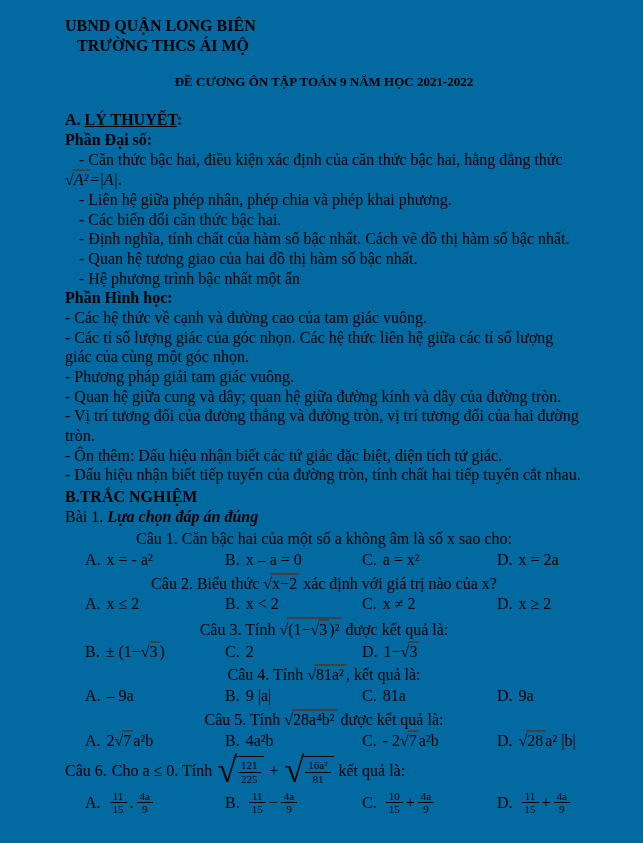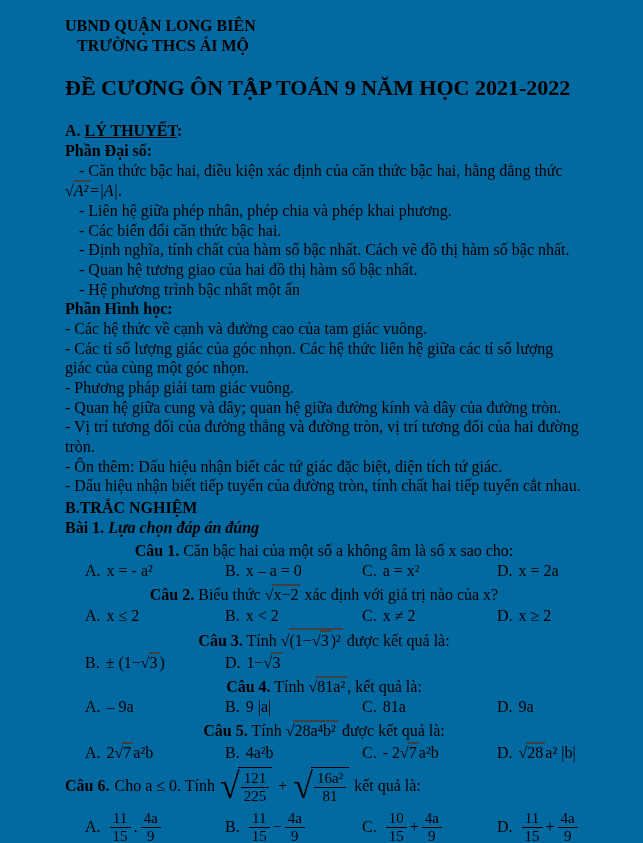--- a/index.html
+++ b/index.html
@@ -7,48 +7,48 @@
     width:643px;height:843px;box-sizing:border-box;overflow:hidden;position:relative;
     background:#0369a1;color:#000;
     font-family:"Liberation Serif","DejaVu Serif",serif;
     font-size:16px;line-height:1.23;
     padding:16px 60px 12px 65px;
   }
   .bold{font-weight:bold;}
   .it{font-style:italic;}
   .u{text-decoration:underline;}
   .org-line2{padding-left:12px;}
-  .doc-title{margin-top:19px;font-weight:bold;font-size:22px;}
+  .doc-title{margin-top:19px;text-align:center;font-weight:bold;font-size:13px;}
   .sec-heading{margin-top:20px;font-weight:bold;}
   .part-heading{font-weight:bold;}
   .indent{padding-left:14px;}
   .titem{padding-left:0;}
   .alg .titem{padding-left:14px;}
   
   .rad{white-space:nowrap;}
   .rad::before{content:"√";letter-spacing:-1px;}
   .rad > .vinc{display:inline-block;border-top:2px solid #404040;padding:0 2px 0 1px;line-height:1.15;}
   
   .bigrad{display:inline-flex;align-items:center;white-space:nowrap;vertical-align:middle;}
   .bigrad::before{content:"√";font-size:36px;line-height:.8;align-self:center;margin-right:-2px;}
   .bigrad > .vinc2{border-top:1.4px solid #000;padding:2px 3px 0 3px;}
   
-  .frac{display:inline-flex;flex-direction:column;text-align:center;vertical-align:middle;line-height:1.12;font-size:15px;}
+  .frac{display:inline-flex;flex-direction:column;text-align:center;vertical-align:middle;line-height:1.12;font-size:11px;}
   .frac > .num{border-bottom:1px solid #000;padding:0 3px;}
   .frac > .den{padding:0 3px;}
   
   .quiz-sec{margin-top:2px;}
   .qline{margin-top:3px;text-align:center;}
   .q6stem{display:flex;align-items:center;gap:5px;margin-top:5px;}
   .opts{display:grid;grid-template-columns:140px 137px 135px auto;padding-left:20px;margin-top:1px;align-items:baseline;}
   .opts.tall{align-items:center;margin-top:5px;}
   .opt > .ol{margin-right:6px;}
   .opts.tall .opt{display:inline-flex;align-items:center;gap:3px;}
   .opmid{padding:0 1px;}
-  .qlabel{font-weight:bold;}
+  .qlabel{font-weight:normal;}
 </style>
 </head>
 <body>
 
 <div class="page">
 
   <div class="bold">UBND QUẬN LONG BIÊN</div>
   <div class="bold org-line2">TRƯỜNG THCS ÁI MỘ</div>
   <div class="doc-title">ĐỀ CƯƠNG ÔN TẬP TOÁN 9 NĂM HỌC 2021-2022</div>
 
@@ -108,20 +108,21 @@
     </div>
 
     <div class="qline">
       <span class="qlabel">Câu 3.</span>
       <span>Tính</span>
       <span class="rad"><span class="vinc"><span>(1−</span><span class="rad"><span class="vinc">3</span></span><span>)²</span></span></span>
       <span>được kết quả là:</span>
     </div>
     <div class="opts">
       <span class="opt"><span class="ol">B.</span><span>± (1−</span><span class="rad"><span class="vinc">3</span></span><span>)</span></span>
+      <span class="opt"><span class="ol">C.</span><span>2</span></span>
       <span class="opt"><span class="ol">D.</span><span>1−</span><span class="rad"><span class="vinc">3</span></span></span>
     </div>
 
     <div class="qline">
       <span class="qlabel">Câu 4.</span>
       <span>Tính</span>
       <span class="rad"><span class="vinc">81a²</span></span><span>, kết quả là:</span>
     </div>
     <div class="opts">
       <span class="opt"><span class="ol">A.</span><span>– 9a</span></span>

